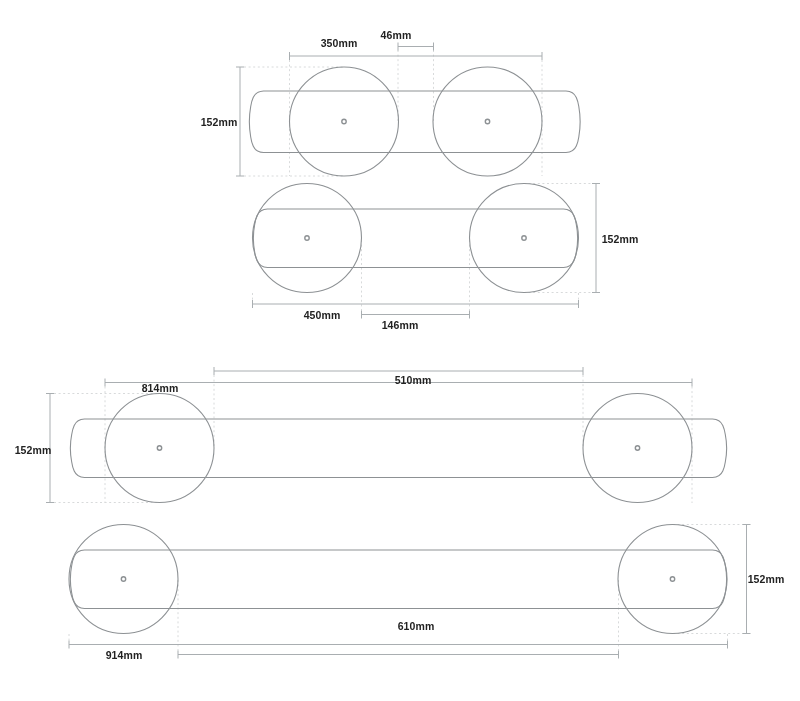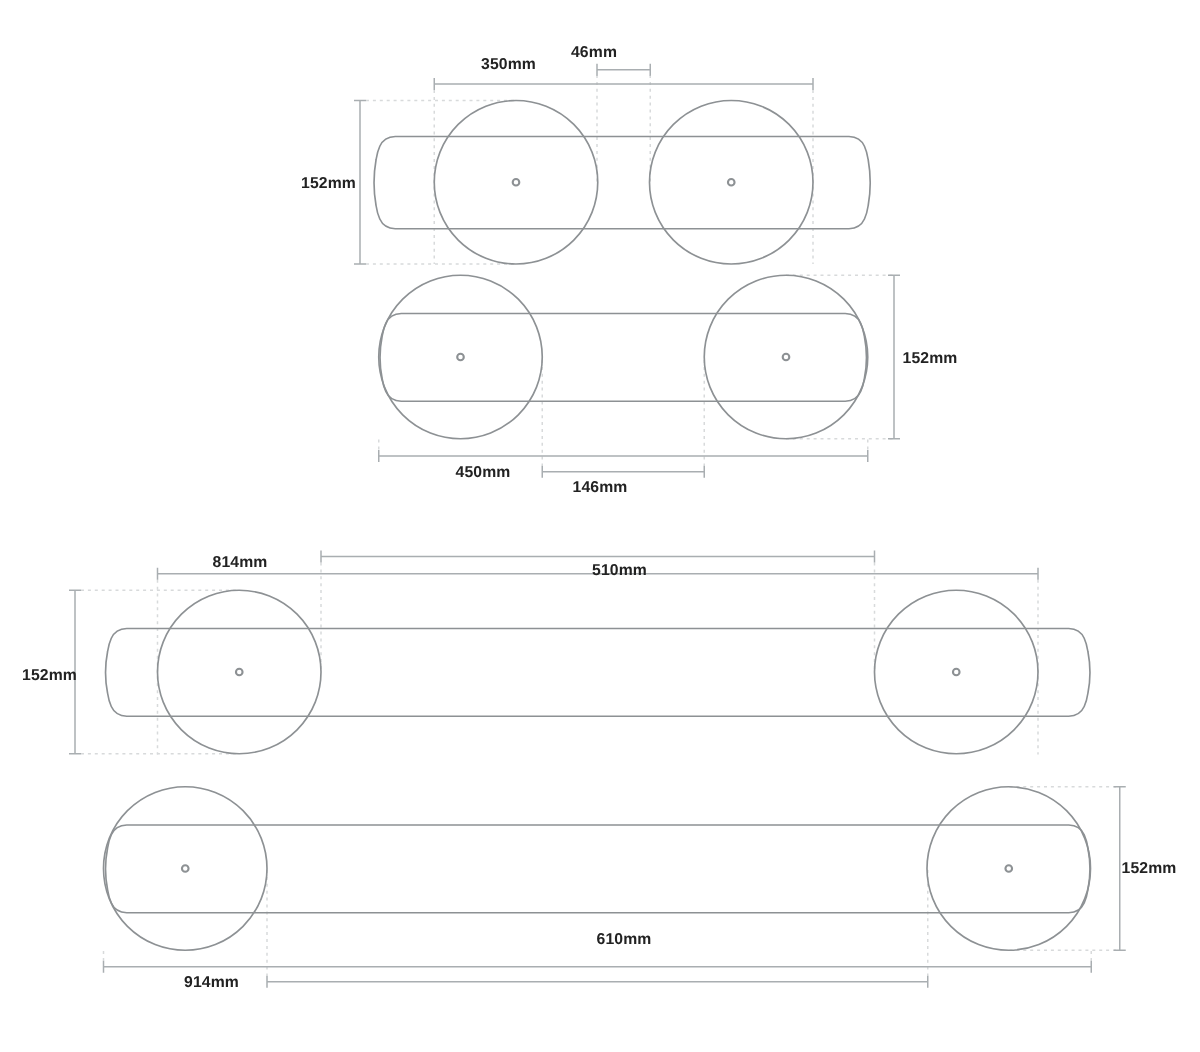--- a/index.html
+++ b/index.html
@@ -176,21 +176,21 @@
   </svg>
 
   <div class="lbl" style="left:339px;top:43px">350mm</div>
   <div class="lbl" style="left:396px;top:35px">46mm</div>
   <div class="lbl" style="left:219px;top:122px">152mm</div>
 
   <div class="lbl" style="left:322px;top:315px">450mm</div>
   <div class="lbl" style="left:400px;top:324.5px">146mm</div>
   <div class="lbl" style="left:620px;top:238.5px">152mm</div>
 
-  <div class="lbl" style="left:160px;top:375px">814mm</div>
+  <div class="lbl" style="left:160px;top:388px">814mm</div>
   <div class="lbl" style="left:413px;top:380px">510mm</div>
   <div class="lbl" style="left:33px;top:450px">152mm</div>
 
-  <div class="lbl" style="left:141px;top:654.5px">914mm</div>
+  <div class="lbl" style="left:124px;top:654.5px">914mm</div>
   <div class="lbl" style="left:416px;top:626px">610mm</div>
   <div class="lbl" style="left:766px;top:579px">152mm</div>
 
 </div>
 
 </body></html>

